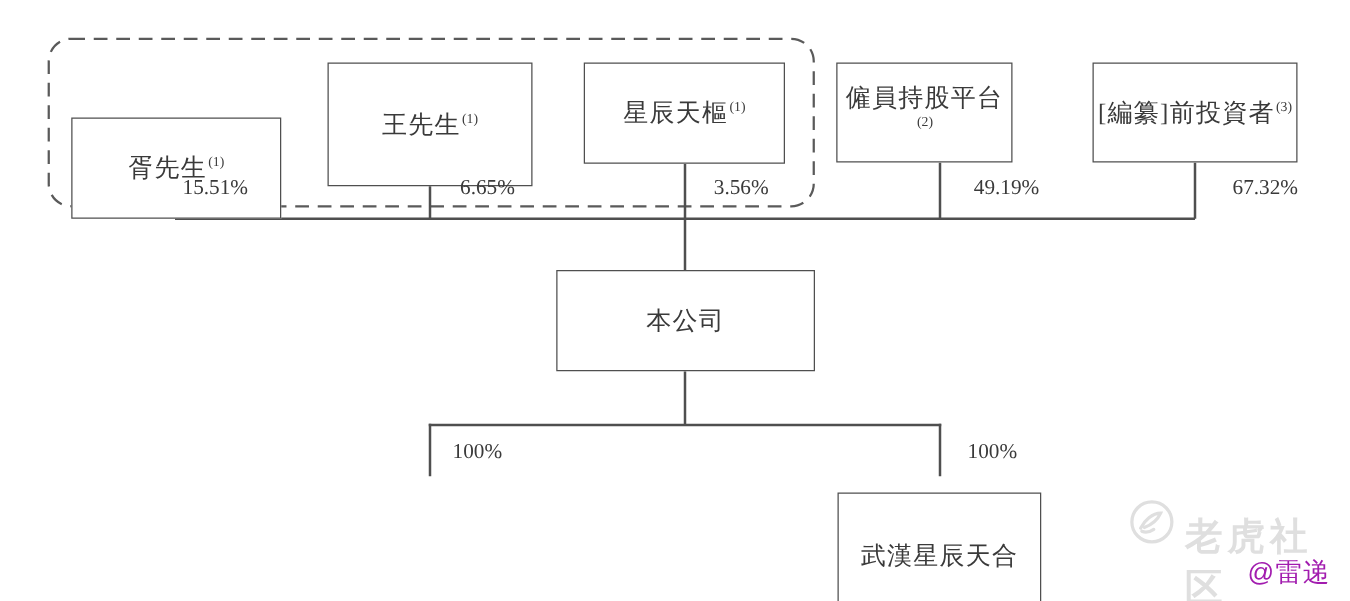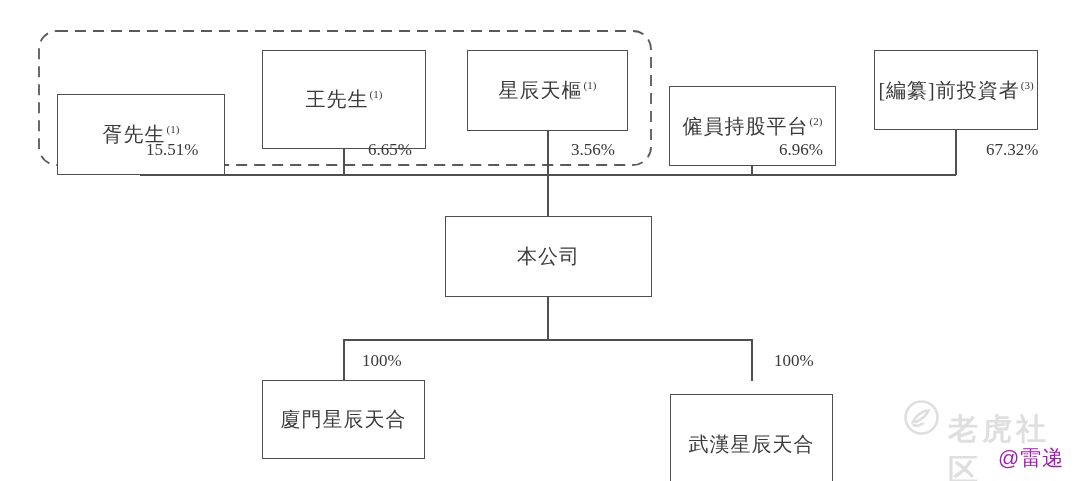--- a/index.html
+++ b/index.html
@@ -50,43 +50,40 @@
 
   <div class="node" style="left:57px; top:50px; width:168px; height:81px;margin-top:44px;">
     <span><span>胥先生</span><sup>(1)</sup></span>
   </div>
   <div class="node" style="left:262px; top:50px; width:164px; height:99px;">
     <span><span>王先生</span><sup>(1)</sup></span>
   </div>
   <div class="node" style="left:467px; top:50px; width:161px; height:81px;text-align:right;">
     <span><span>星辰天樞</span><sup>(1)</sup></span>
   </div>
-  <div class="node" style="left:669px; top:50px; width:167px; height:80px;margin-top:36px;">
+  <div class="node" style="left:669px; top:50px; width:141px; height:80px;">
     <span><span>僱員持股平台</span><sup>(2)</sup></span>
   </div>
   <div class="node" style="left:874px; top:50px; width:164px; height:80px;">
     <span><span>[編纂]前投資者</span><sup>(3)</sup></span>
   </div>
 
   <div class="pct" style="left:146px; top:140px;">15.51%</div>
   <div class="pct" style="left:368px; top:140px;">6.65%</div>
   <div class="pct" style="left:571px; top:140px;">3.56%</div>
-  <div class="pct" style="left:779px; top:140px;">6.96%</div>
+  <div class="pct" style="left:779px; top:140px;">49.19%</div>
   <div class="pct" style="left:986px; top:140px;">67.32%</div>
 
   <div class="node" style="left:445px; top:216px; width:207px; height:81px;">
     <span>本公司</span>
   </div>
 
   <div class="pct" style="left:362px; top:351px;">100%</div>
   <div class="pct" style="left:774px; top:351px;">100%</div>
 
-  <div class="node" style="left:262px; top:380px; width:163px; height:79px;">
-    <span>廈門星辰天合</span>
-  </div>
   <div class="node" style="left:670px; top:380px; width:163px; height:101px;margin-top:14px;">
     <span>武漢星辰天合</span>
   </div>
 
   <div class="wm wm-icon">
     <svg width="37" height="37" viewBox="0 0 37 37">
       <circle cx="18.5" cy="18.5" r="16" fill="none" stroke="#dfdfdf" stroke-width="2.6"></circle>
       <path d="M9.5 23.5 C12.5 17.5 19 11.5 25.5 11.5 C23.5 16 19 20.5 12.5 23
                M10.5 26 C13 27.2 17 26.5 20 24.5" fill="none" stroke="#dfdfdf" stroke-width="2.6" stroke-linecap="round"></path>
     </svg>

